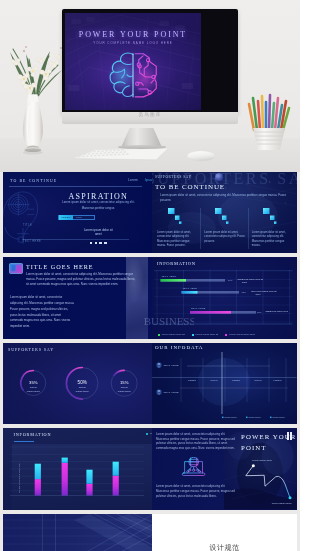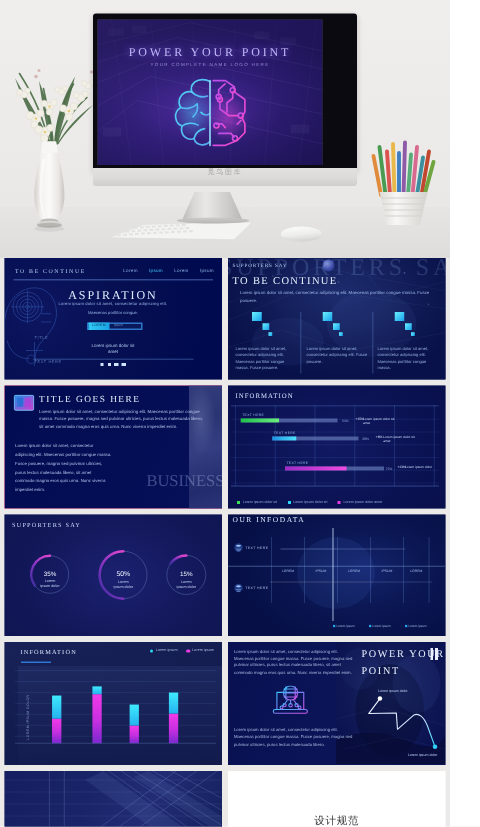--- a/index.html
+++ b/index.html
@@ -8,21 +8,21 @@
   .page{position:relative;width:300px;height:551px;background:#eceae8;}
 
   
   .hero{position:absolute;left:0;top:0;width:300px;height:172px;
         background:linear-gradient(180deg,#efeeec 0%,#ebeae8 60%,#e7e6e4 100%);overflow:hidden;}
   .hero-floor{position:absolute;left:0;top:138px;width:300px;height:34px;
         background:linear-gradient(180deg,#e6e5e3 0%,#dedddb 100%);}
   
   .mon{position:absolute;left:62px;top:9px;width:176px;height:105px;background:#0a0a10;border-radius:2px;
        box-shadow:0 2px 4px rgba(0,0,0,.18);}
-  .mon-screen{position:absolute;left:3px;top:4px;width:150px;height:97px;overflow:hidden;
+  .mon-screen{position:absolute;left:3px;top:4px;width:136px;height:97px;overflow:hidden;
        background:#404040;}
   .mon-chin{position:absolute;left:62px;top:111.5px;width:176px;height:12px;
        background:linear-gradient(180deg,#e2e1df 0%,#dcdbd9 55%,#cfcecc 100%);border-radius:0 0 2px 2px;}
   .mon-chin span{position:absolute;left:0;right:0;top:1.5px;text-align:center;font-size:4.6px;color:#a6a6a8;
        letter-spacing:1.2px;line-height:1;}
   .mon-neck{position:absolute;left:121.5px;top:127.5px;width:40px;height:19px;
        background:linear-gradient(90deg,#bcbbb9 0%,#d7d6d4 16%,#e9e8e6 38%,#cfcecc 72%,#b7b6b4 100%);
        clip-path:polygon(21% 0,79% 0,100% 100%,0 100%);}
   .mon-base{position:absolute;left:118px;top:145px;width:48px;height:3.6px;border-radius:50%;
        background:linear-gradient(180deg,#cac9c7,#aeadab);opacity:.85;}
@@ -45,21 +45,21 @@
   
   .pencils{position:absolute;left:245px;top:92px;width:48px;height:62px;}
   
   .kbd{position:absolute;left:70px;top:146px;width:100px;height:16px;}
   .mouse{position:absolute;left:186px;top:150px;width:30px;height:12px;}
 
   
   .grid{position:absolute;left:0;top:172px;width:300px;}
   .row{position:relative;width:300px;height:81.3px;margin-bottom:4.2px;}
   .slide{position:absolute;top:0;height:81.3px;width:144.6px;overflow:hidden;background:#0b1455;}
-  .slide.left{left:3px;}
+  .slide.left{left:3px;padding-left:46px;}
   .slide.right{left:152px;}
 
   .cut{height:42px;}
   .cut .slide{height:42px;}
 
   
   .s-asp{background:#000c54;}
   .asp-bg{position:absolute;inset:0;background:
      radial-gradient(75% 120% at 16% 45%, #0d1660 0%, #061053 45%, #000a4e 100%);}
   .asp-deco{position:absolute;left:0px;top:18.9px;opacity:.85;}

